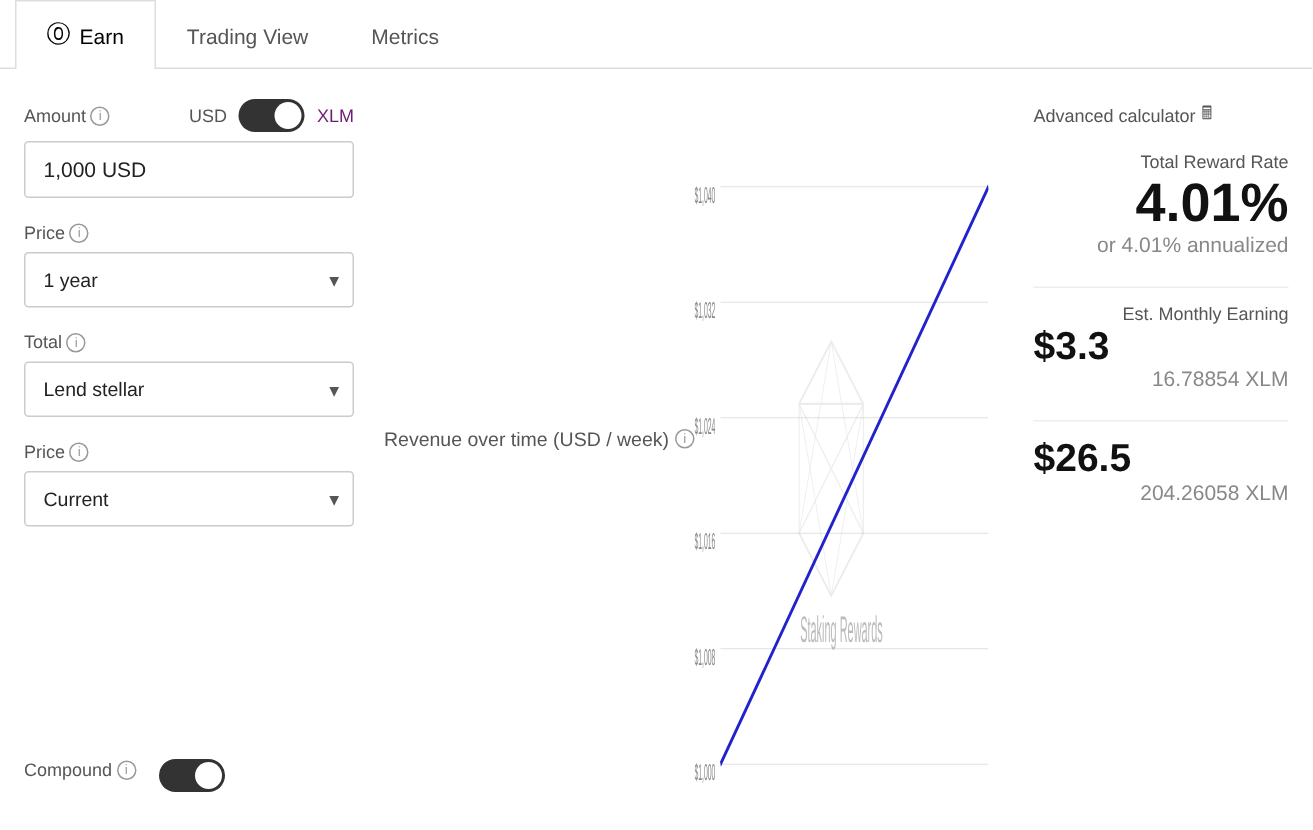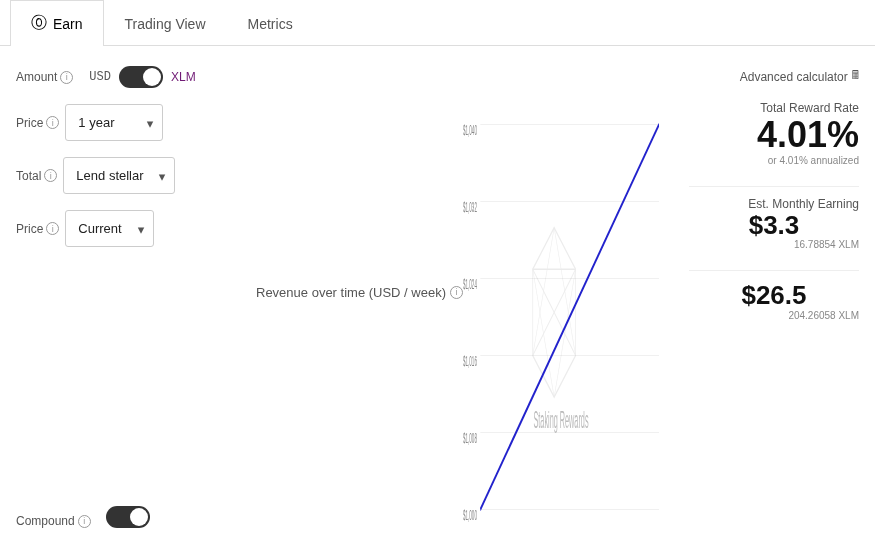--- a/index.html
+++ b/index.html
@@ -54,21 +54,21 @@
     .left-panel {
       width: 220px;
       flex-shrink: 0;
       display: flex;
       flex-direction: column;
       gap: 16px;
     }
 
     .field-group {
       display: flex;
-      flex-direction: row;
+      flex-direction: column;
       gap: 6px;
     }
 
     .field-label {
       font-size: 12px;
       color: #555;
       display: flex;
       align-items: center;
       gap: 3px;
     }
@@ -145,21 +145,21 @@
       right: 10px;
       top: 50%;
       transform: translateY(-50%);
       pointer-events: none;
       color: #555;
     }
 
     
     .compound-row {
       display: flex;
-      align-items: flex-end;
+      align-items: flex-start;
       gap: 15px;
       margin-top: auto;
       padding-top: 20px;
     }
 
     
     .chart-area {
       flex: 1;
       display: flex;
       flex-direction: row;
@@ -194,21 +194,20 @@
       gap: 6px;
       padding-left: 10px;
     }
 
     .advanced-calc {
       font-size: 12px;
       color: #555;
       display: flex;
       align-items: center;
       gap: 4px;
-      justify-content: flex-end;
       margin-bottom: 8px;
     }
 
     .stat-section {
       margin-bottom: 10px;
     }
 
     .stat-label {
       font-size: 12px;
       color: #555;
@@ -217,29 +216,29 @@
 
     .stat-value-large {
       font-size: 36px;
       font-weight: 700;
       text-align: right;
       color: #111;
       line-height: 1.1;
     }
 
     .stat-sub {
-      font-size: 10px;
+      font-size: 14px;
       color: #888;
       text-align: right;
     }
 
     .stat-value-medium {
       font-size: 26px;
       font-weight: 700;
-      text-align: center;
+      text-align: left;
       color: #111;
       line-height: 1.1;
     }
 
     .divider-line {
       border: none;
       border-top: 1px solid #eee;
       margin: 4px 0;
     }
   </style>
@@ -263,26 +262,27 @@
 
   <div class="left-panel">
 
     <div class="field-group">
       <div class="toggle-row">
         <span class="field-label">
           <span>Amount</span>
           <span class="info-icon">i</span>
         </span>
         <span style="flex:1"></span>
-        <span style="font-size:12px;color:#555;font-family:Liberation Mono, monospace;">USD</span>
+        <span style="font-size:12px;color:#555;">USD</span>
         <div class="toggle on">
           <div class="toggle-knob"></div>
         </div>
         <span style="font-size:12px;color:#701a75;">XLM</span>
       </div>
+      <input type="text" class="amount-input" value="1,000 USD" style="">
     </div>
 
     <div class="field-group">
       <div class="field-label">
         <span>Price</span>
         <span class="info-icon">i</span>
       </div>
       <div class="select-wrapper">
         <select class="select-field">
           <option>1 week</option>

